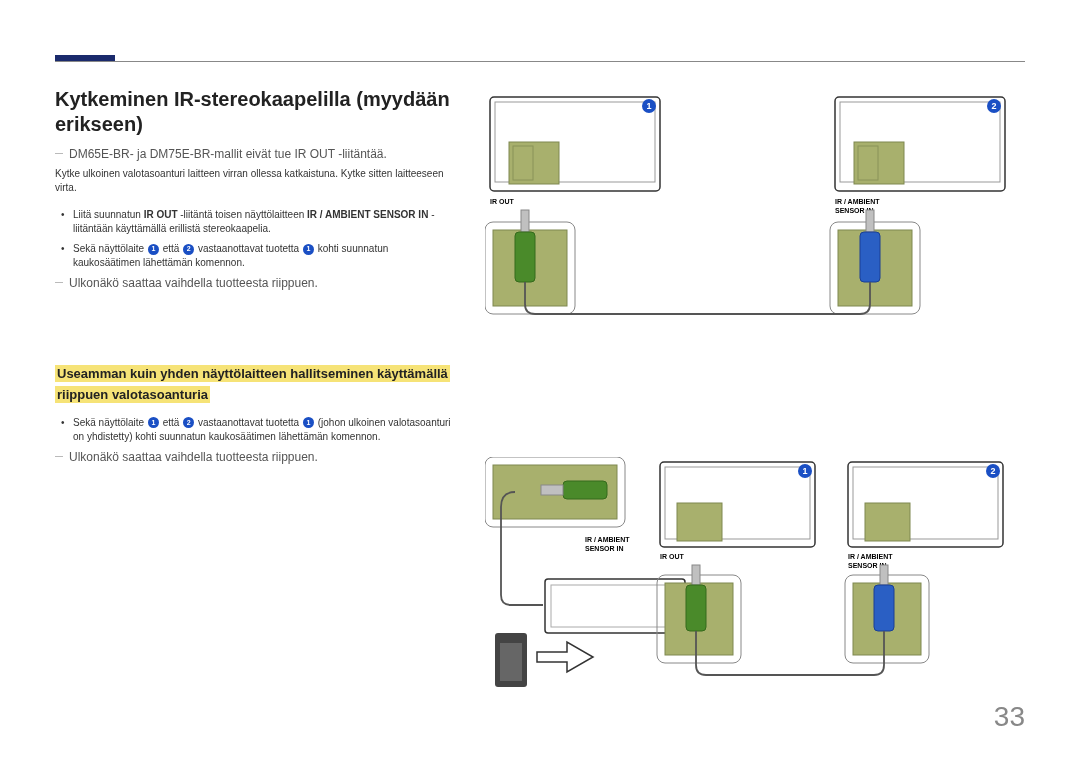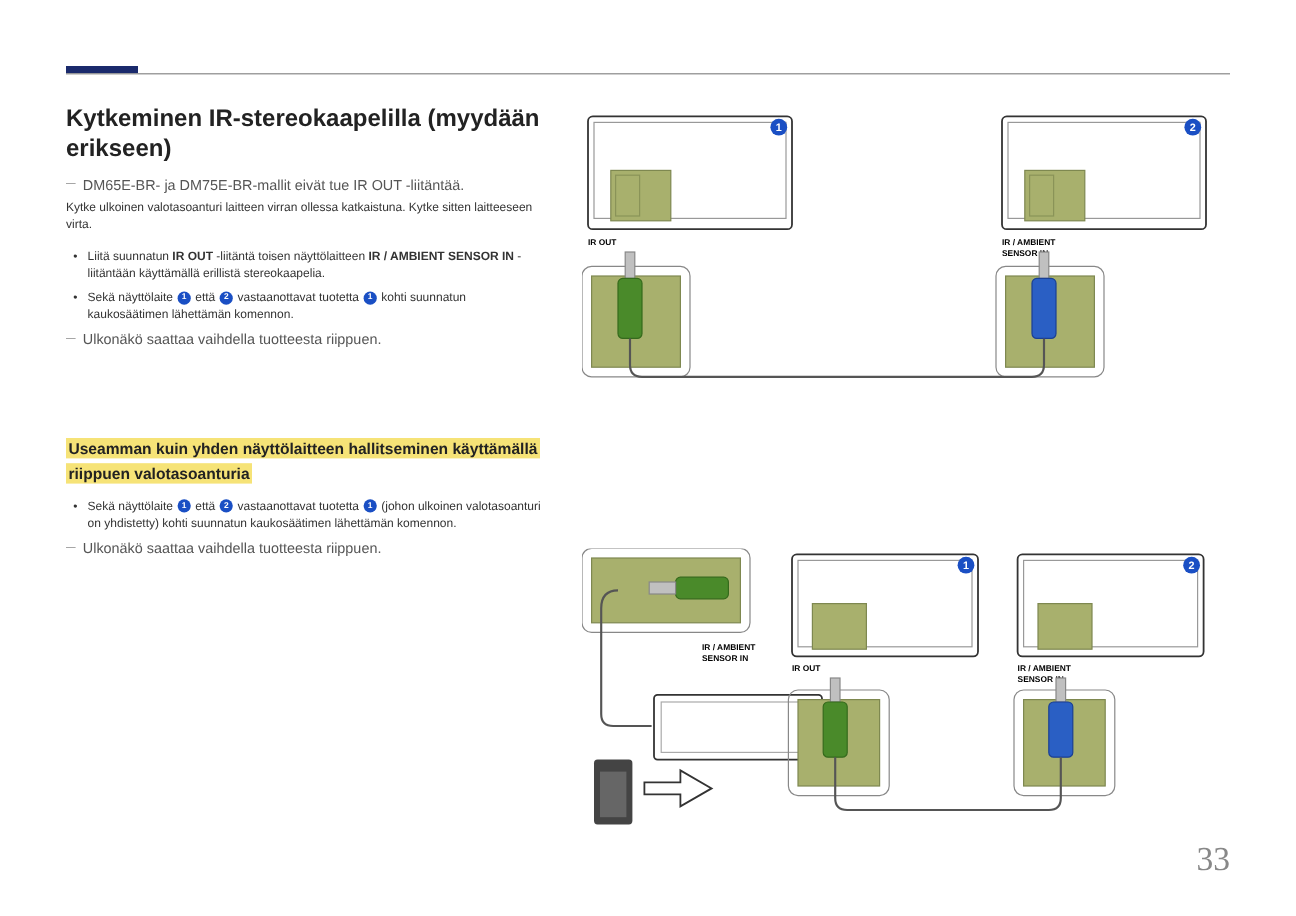--- a/index.html
+++ b/index.html
@@ -114,21 +114,20 @@
     color: #222;
     line-height: 1.1;
   }
   .page-num {
     position: absolute;
     bottom: 30px;
     right: 55px;
     font-size: 28px;
     color: #888;
     font-weight: 300;
-    font-family: Liberation Serif, serif;
   }
   .diagram-svg { display:block; }
 </style>
 </head>
 <body>
 
 <div class="page">
   <div class="rule-bar"></div>
   <hr class="hr-line">
 

